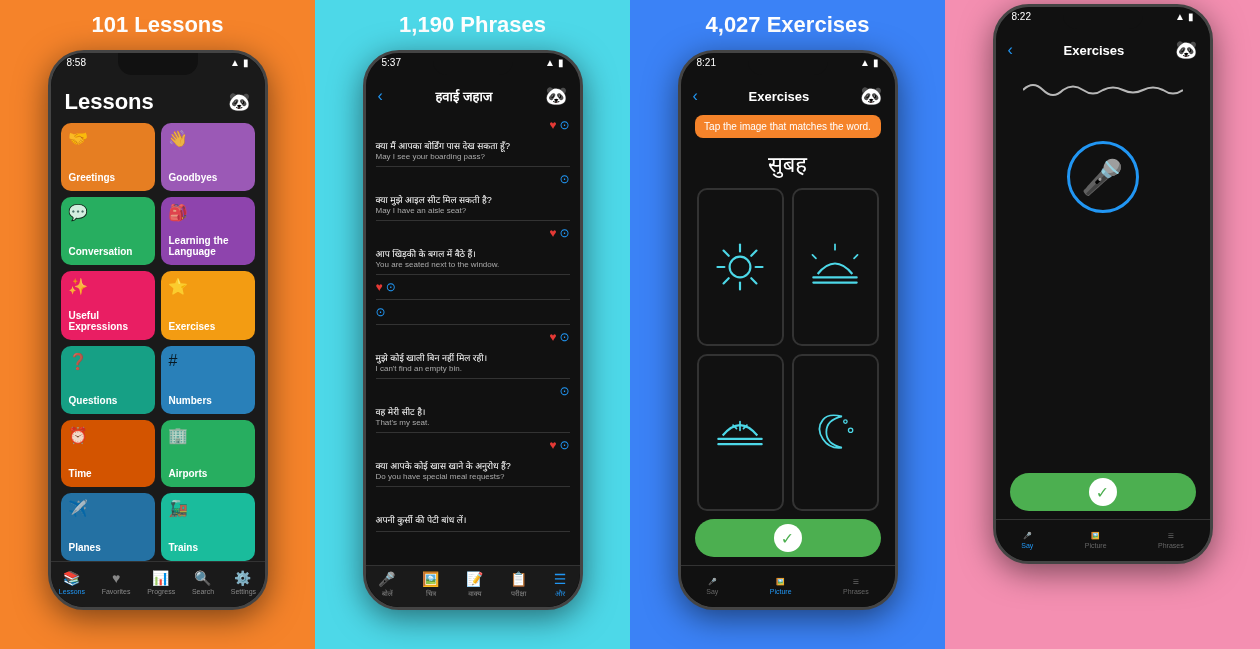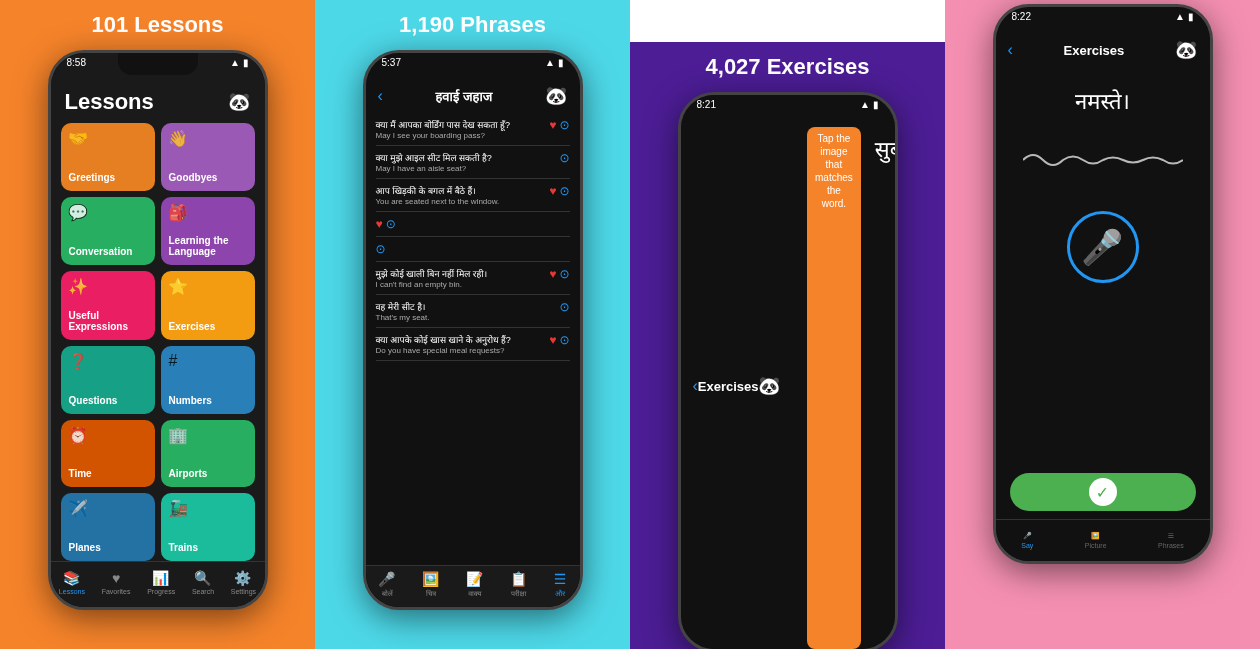--- a/index.html
+++ b/index.html
@@ -17,21 +17,21 @@
       flex: 1;
       display: flex;
       flex-direction: column;
       align-items: center;
       position: relative;
       overflow: hidden;
     }
 
     .panel-1 { background: #f5832a; }
     .panel-2 { background: #4dd8e8; }
-    .panel-3 { background: #4c1d95; margin-top: 42px; }
+    .panel-3 { background: #3b82f6; }
     .panel-4 { background: #f48fb1; }
 
     .panel-header {
       padding: 12px 0 8px;
       text-align: center;
       font-size: 22px;
       font-weight: 700;
       color: white;
       width: 100%;
     }
@@ -215,36 +215,37 @@
 
     .phrase-item {
       border-bottom: 1px solid #333;
       padding: 5px 0;
     }
 
     .phrase-hindi {
       color: white;
       font-size: 9px;
       font-weight: 500;
+      margin-top: 21px;
     }
 
     .phrase-english {
       color: #aaa;
       font-size: 8px;
     }
 
     .heart-icon { color: #e53935; font-size: 12px; }
     .arrow-circle { color: #2196F3; font-size: 12px; }
 
     
     .exercises-screen {
       background: #111;
       flex: 1;
       display: flex;
-      flex-direction: row;
+      flex-direction: column;
       padding-top: 28px;
       justify-content: space-between;
     }
 
     .ex-nav {
       display: flex;
       align-items: center;
       justify-content: space-between;
       padding: 4px 12px 4px;
     }
@@ -594,20 +595,25 @@
                 <div>
                   <div class="phrase-hindi">क्या आपके कोई खास खाने के अनुरोध हैं?</div>
                   <div class="phrase-english">Do you have special meal requests?</div>
                 </div>
                 <div style="display:flex;gap:3px">
                   <span class="heart-icon">♥</span>
                   <span class="arrow-circle">⊙</span>
                 </div>
               </div>
             </div>
+            <div class="phrase-item">
+              <div>
+                <div class="phrase-hindi">अपनी कुर्सी की पेटी बांध लें।</div>
+              </div>
+            </div>
           </div>
           <div class="tab-bar" style="height:42px;">
             <div class="tab-item">
               <span class="tab-icon">🎤</span>
               <span style="font-size:7px;color:#888">बोलें</span>
             </div>
             <div class="tab-item">
               <span class="tab-icon">🖼️</span>
               <span style="font-size:7px;color:#888">चित्र</span>
             </div>
@@ -733,21 +739,20 @@
             <div class="status-icons">
               <span>▲</span>
               <span>▮</span>
             </div>
           </div>
           <div class="speak-nav">
             <span class="nav-back">‹</span>
             <span class="ex-title">Exercises</span>
             <span class="panda-icon">🐼</span>
           </div>
-          <div class="namaste-text">नमस्ते।</div>
           <div class="waveform-area">
             <svg class="waveform-svg" viewBox="0 0 160 30" fill="none" xmlns="http://www.w3.org/2000/svg">
               <path d="M0 15 Q10 5 20 15 Q30 25 40 15 Q50 8 60 15 Q70 22 80 15 Q90 10 100 15 Q110 20 120 15 Q130 10 140 15 Q150 22 160 15" stroke="white" stroke-width="2" fill="none" opacity="0.7"></path>
             </svg>
           </div>
           <div class="mic-button">
             <div class="mic-circle">
               <span class="mic-icon">🎤</span>
             </div>
           </div>

